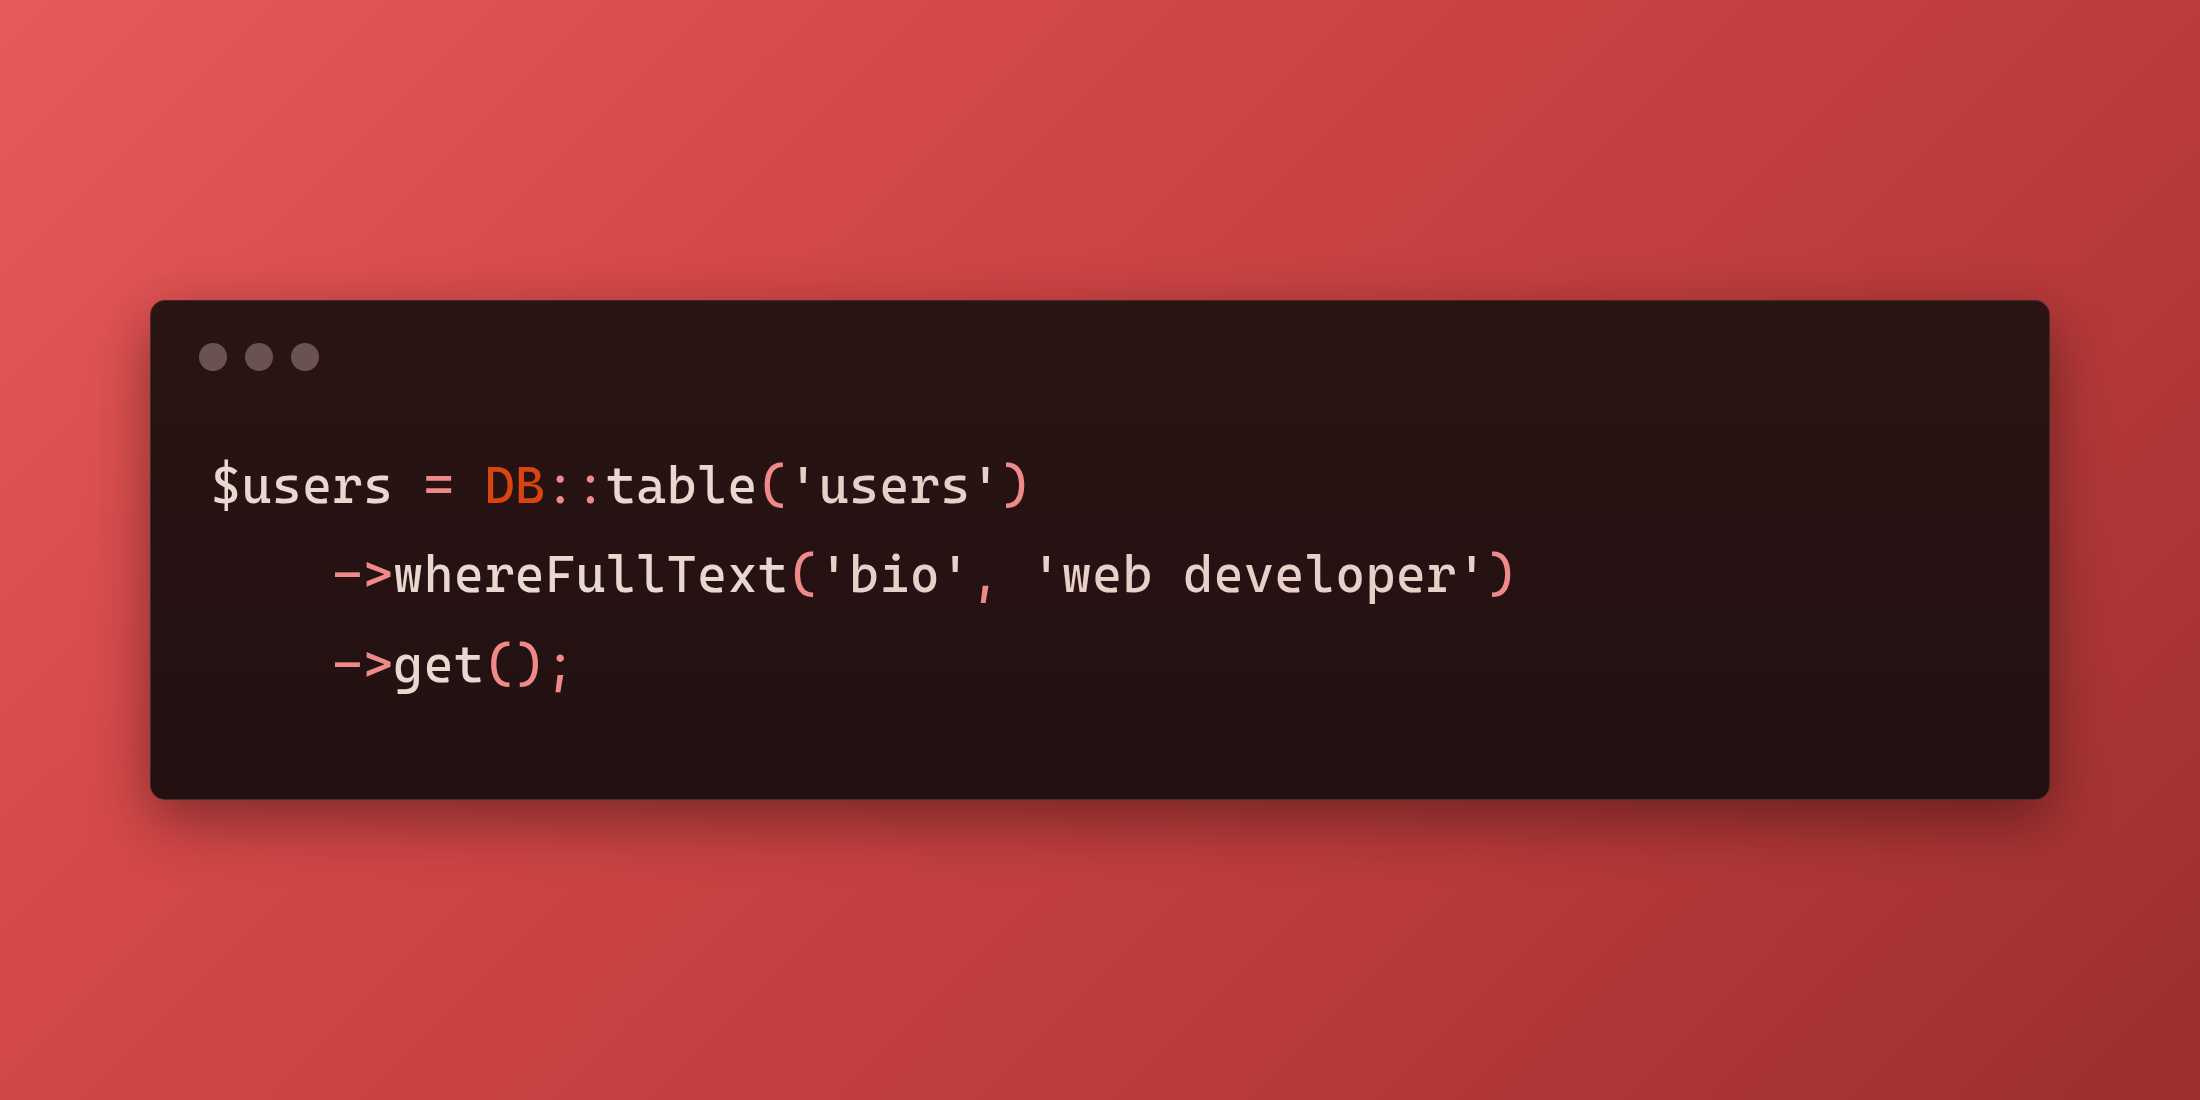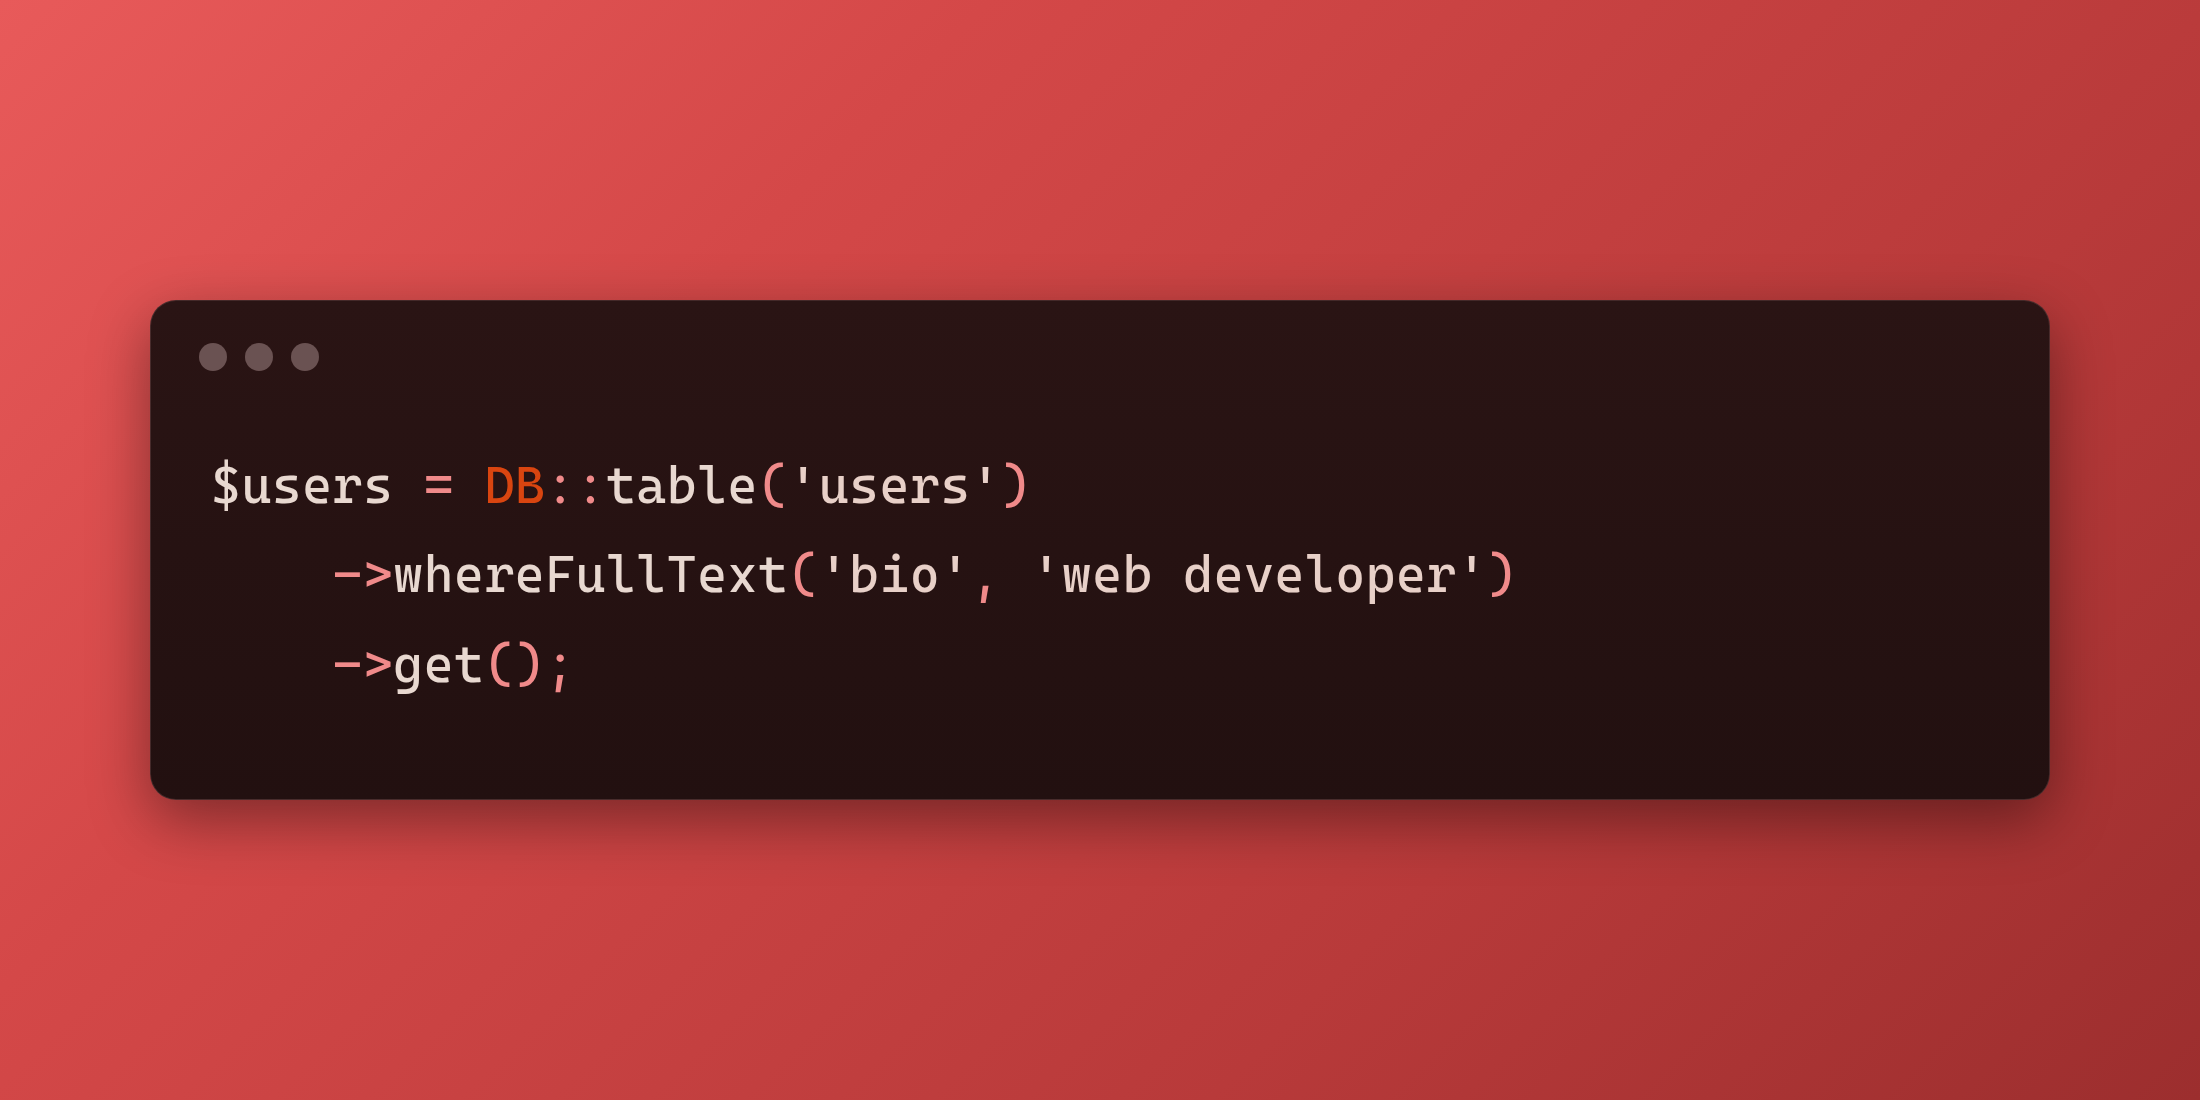--- a/index.html
+++ b/index.html
@@ -14,21 +14,21 @@
       background: linear-gradient(135deg, #e85a5a 0%, #d44848 30%, #b83a3a 70%, #9c2e2e 100%);
       display: flex;
       align-items: center;
       justify-content: center;
       font-family: 'SF Mono', Monaco, 'Cascadia Code', 'Roboto Mono', Consolas, 'Courier New', monospace;
     }
 
     .code-window {
       width: 1900px;
       background: linear-gradient(180deg, #2a1414 0%, #221010 100%);
-      border-radius: 26px;
+      border-radius: 15px;
       border: 1px solid rgba(120, 80, 80, 0.4);
       box-shadow: 0 20px 60px rgba(0, 0, 0, 0.4);
       padding: 0;
       overflow: hidden;
     }
 
     .titlebar {
       display: flex;
       gap: 18px;
       padding: 42px 48px 0 48px;

